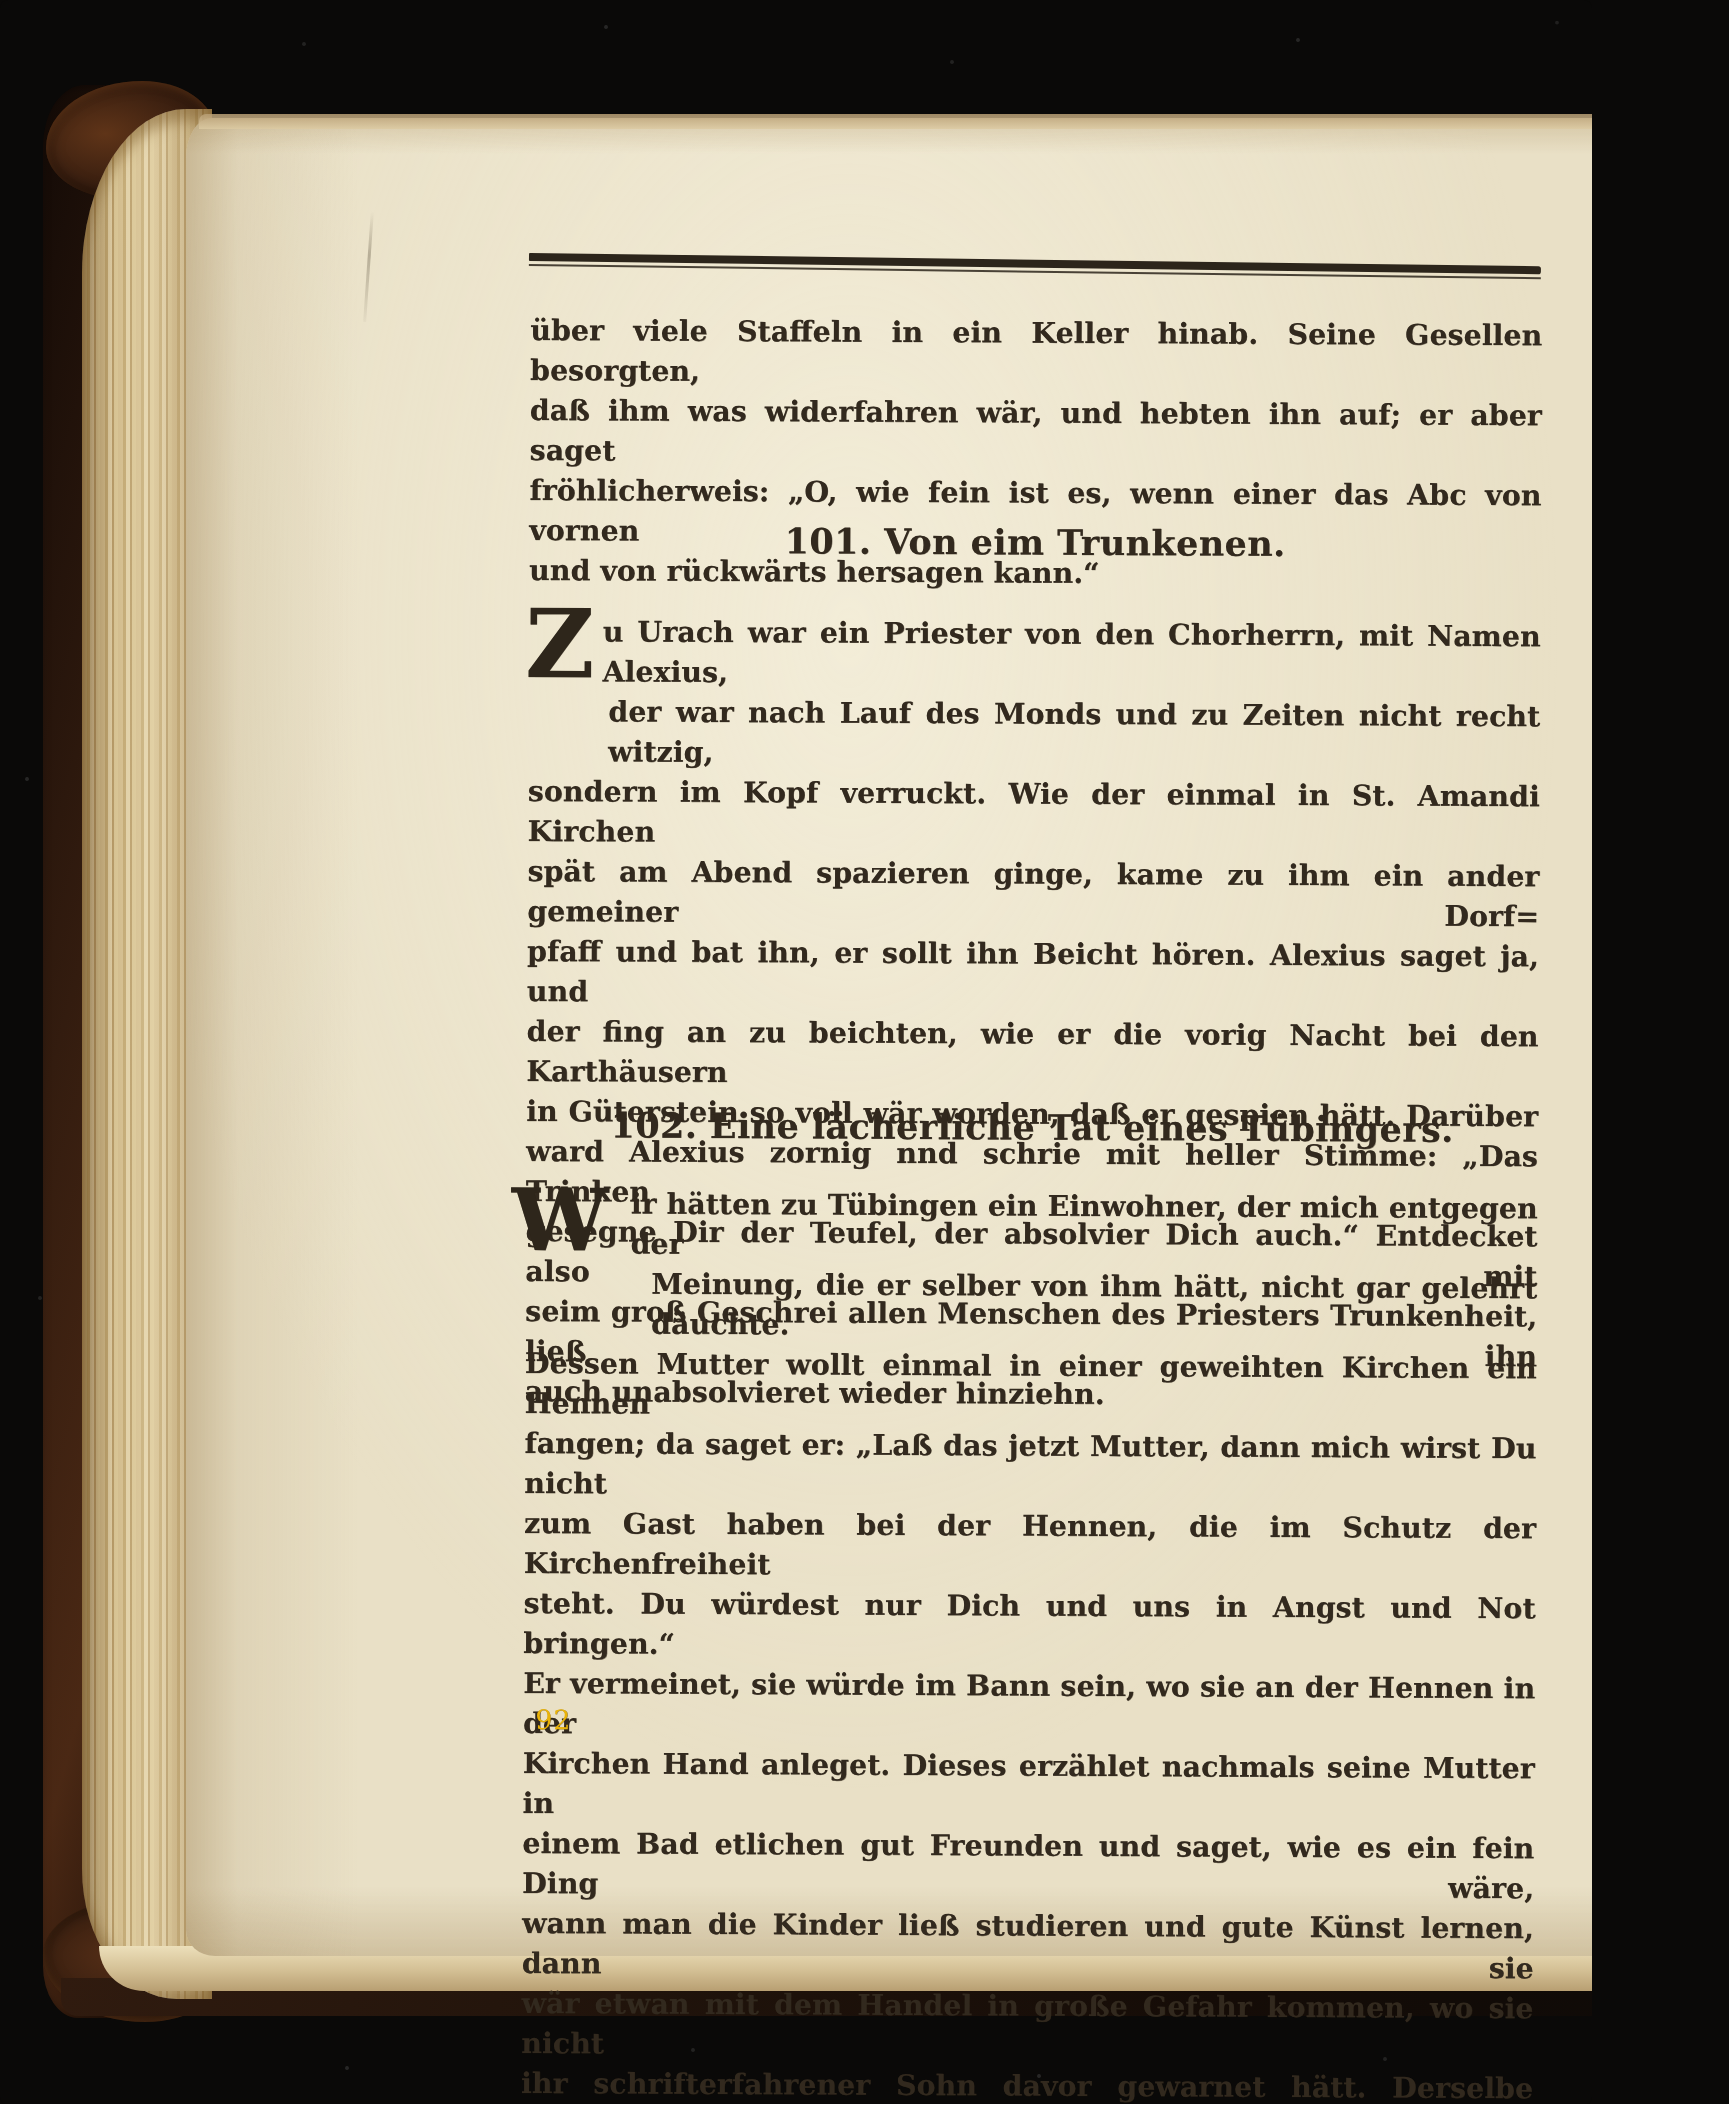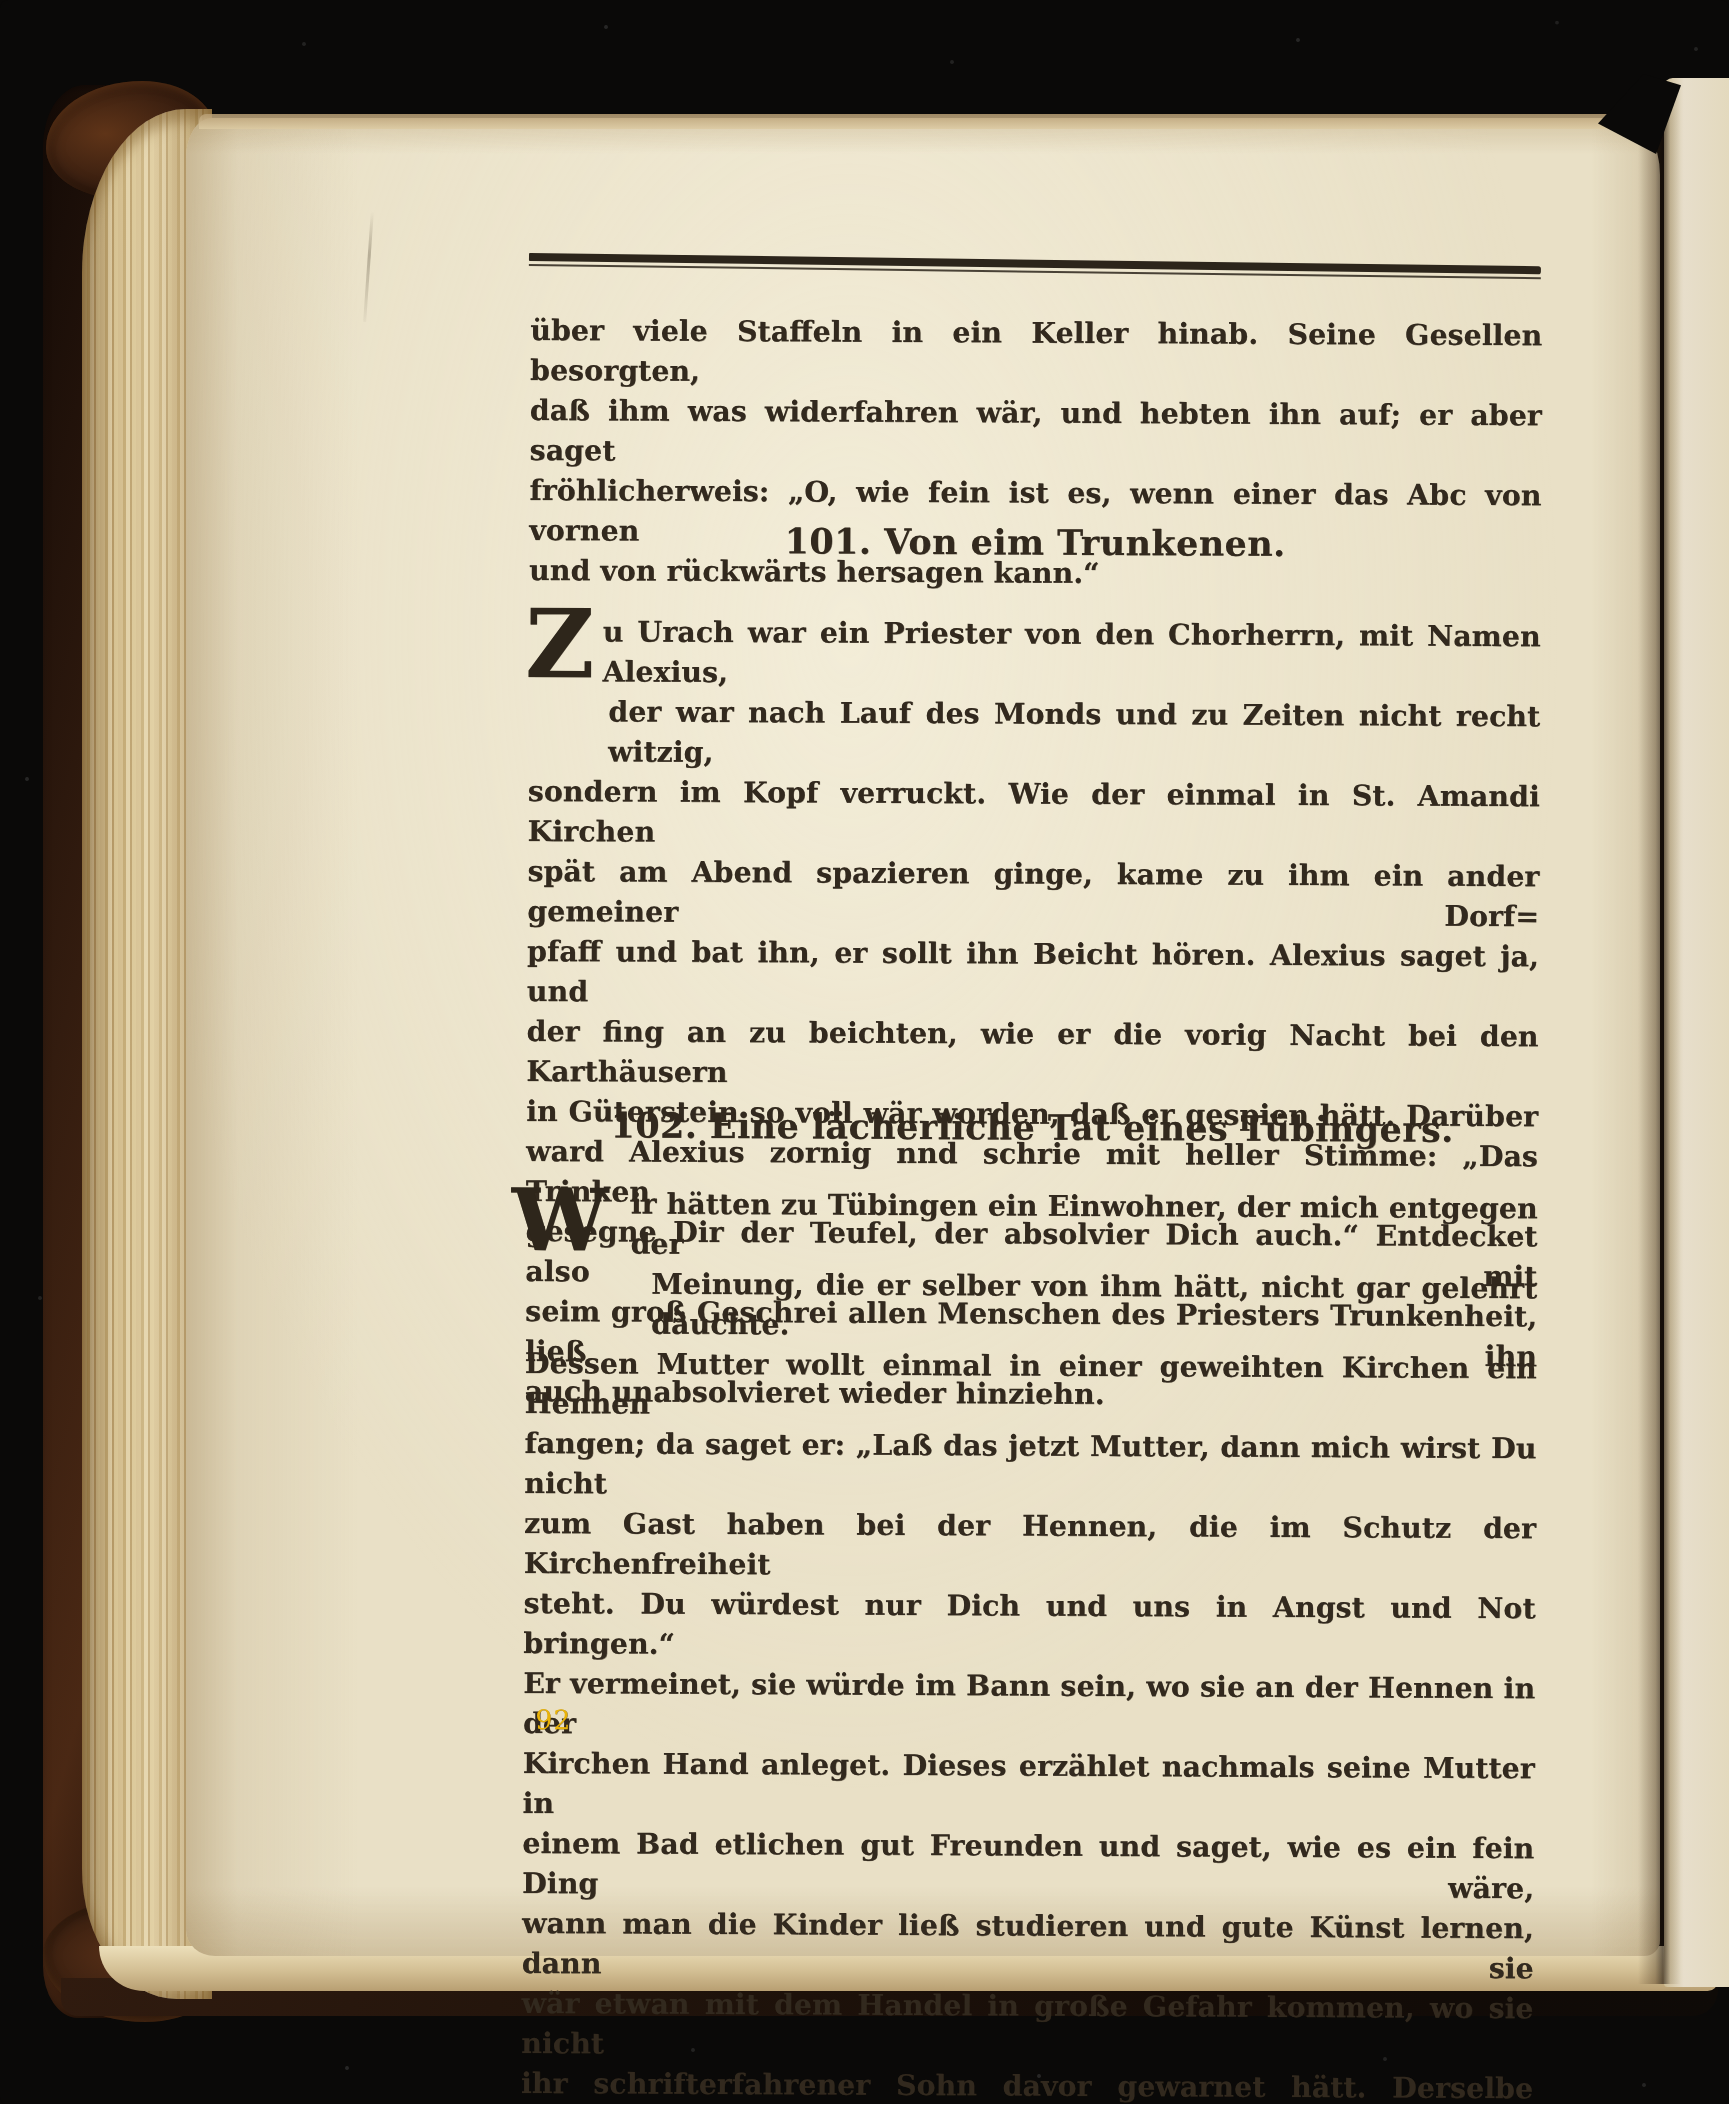--- a/index.html
+++ b/index.html
@@ -1,16 +1,16 @@
 <!DOCTYPE html>
 <html style="font-size:14px"><head>
 <meta charset="utf-8">
 <style>
   html,body{margin:0;padding:0;background:#0a0908;}
-  .scene{position:relative;width:1729px;height:2105px;background:#0a0908;overflow:hidden;
+  .scene{position:relative;width:1592px;height:2105px;background:#0a0908;overflow:hidden;
          font-family:"DejaVu Serif","Liberation Serif",serif;border-radius:8px;}
   .abs{position:absolute;}
 
   
   .specks{left:0;top:0;width:1.7px;height:1.7px;border-radius:50%;background:rgba(255,255,255,.16);
     box-shadow:
       303px 43px 0 0.9px rgba(255,255,255,.10), 605px 26px 0 0.9px rgba(255,255,255,.12),
       951px 61px 0 0.9px rgba(255,255,255,.10), 1297px 39px 0 0.9px rgba(255,255,255,.12),
       1556px 21.6px 0 0.9px rgba(255,255,255,.09), 1695px 48px 0 0.9px rgba(255,255,255,.10),
       78px 346px 0 0.9px rgba(255,255,255,.10), 26px 778px 0 0.9px rgba(255,255,255,.12),

